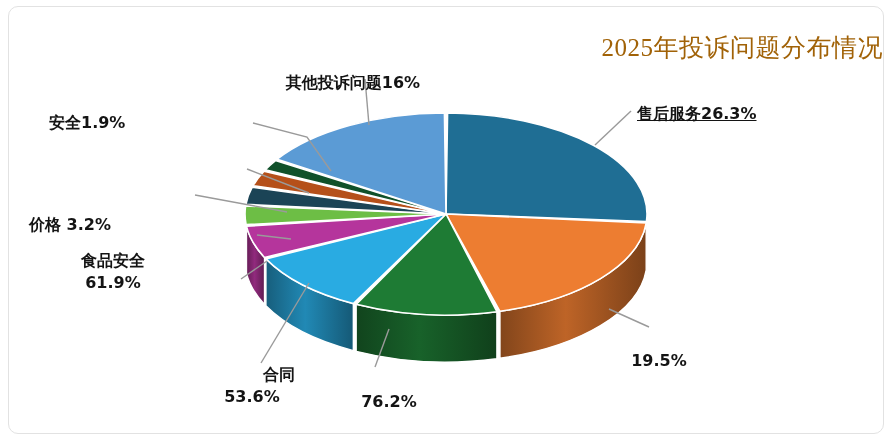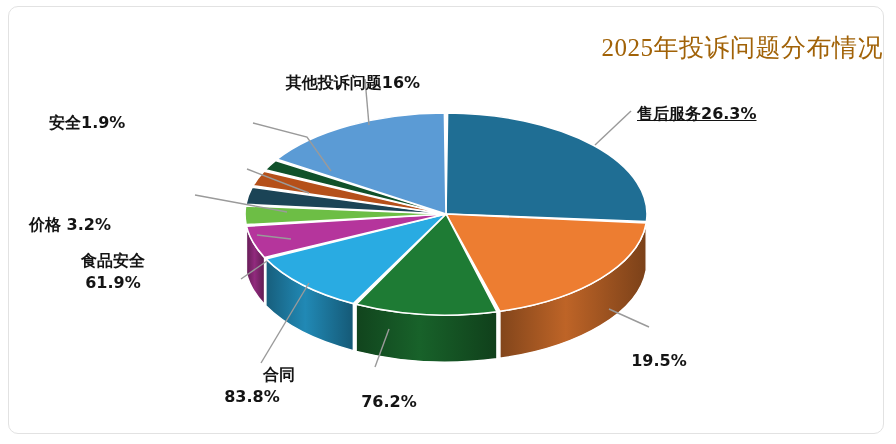--- a/index.html
+++ b/index.html
@@ -127,21 +127,21 @@
         <polyline points="360,118 356,72" fill="none" stroke="#9a9a9a" stroke-width="1.4"></polyline>
       </svg>
 
     <div class="lbl left" style="left:628px; top:97px;">售后服务26.3%</div>
 
     <div class="lbl center" style="left:608px; top:344px; width:84px;">19.5%</div>
 
     <div class="lbl center" style="left:330px; top:385px; width:100px;">76.2%</div>
 
     <div class="lbl center" style="left:200px; top:358px; width:86px;text-align:right;">合同</div>
-    <div class="lbl center" style="left:200px; top:380px; width:86px;">83.8%</div>
+    <div class="lbl center" style="left:200px; top:380px; width:86px;">53.6%</div>
 
     <div class="lbl right" style="left:20px; top:208px; width:162px;">价格 3.2%</div>
     <div class="lbl center" style="left:20px; top:244px; width:168px;">食品安全</div>
     <div class="lbl center" style="left:20px; top:266px; width:168px;">61.9%</div>
 
     <div class="lbl right" style="left:40px; top:106px; width:198px;">安全1.9%</div>
 
     <div class="lbl center" style="left:220px; top:66px; width:248px;">其他投诉问题16%</div>
 
   </div>

